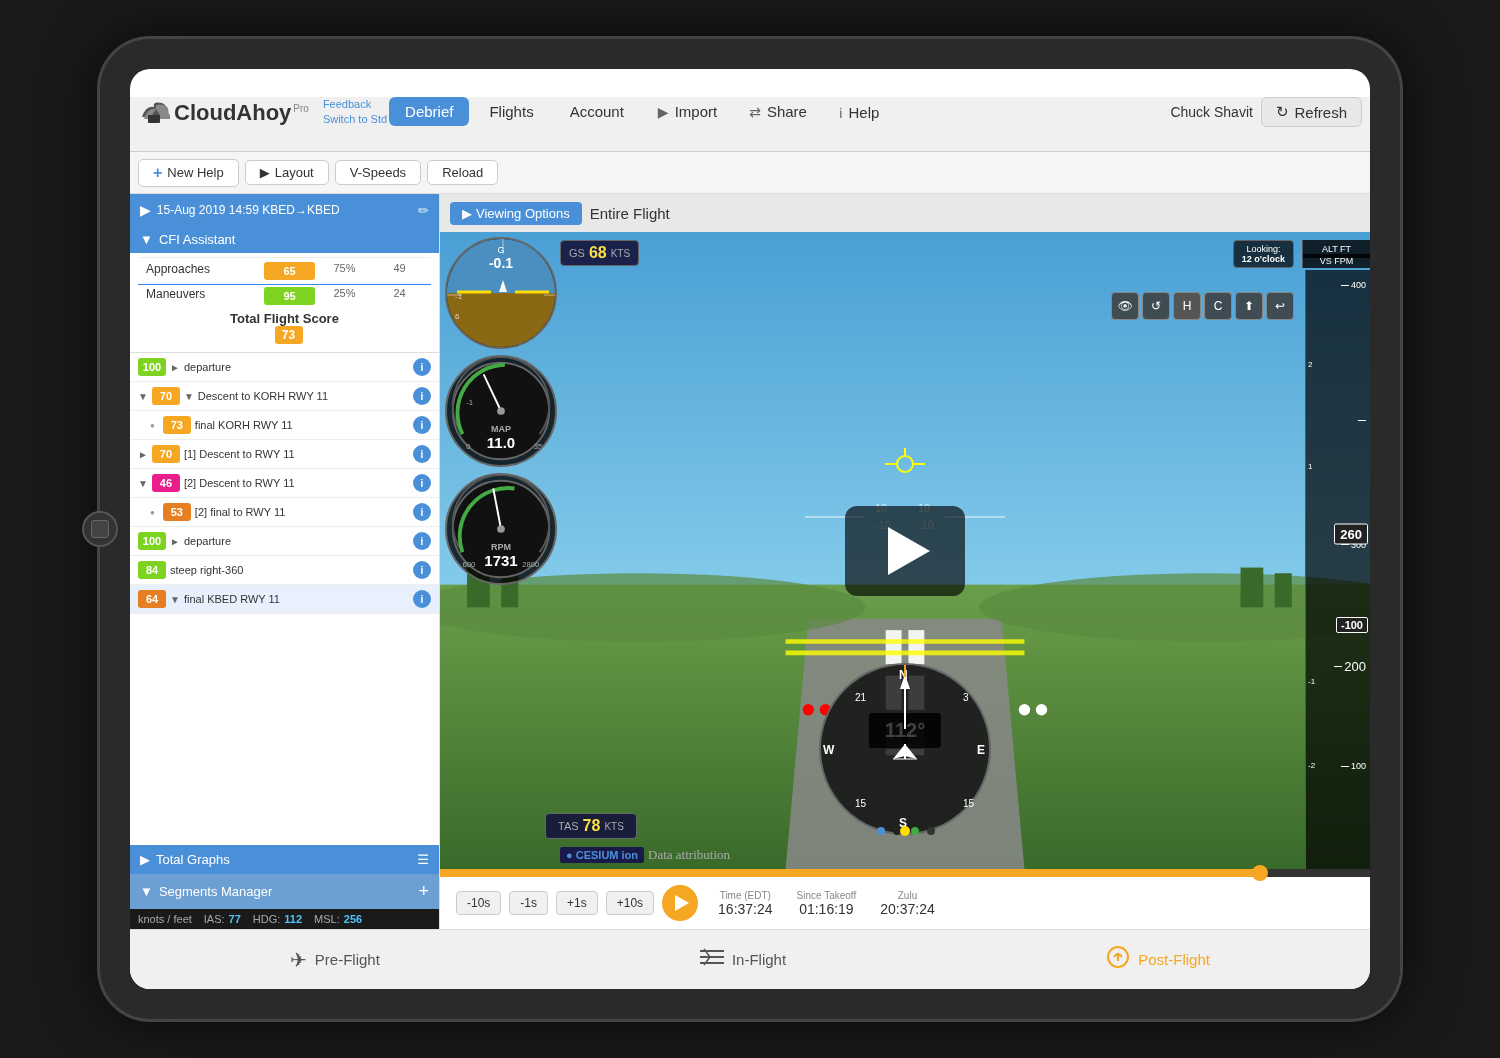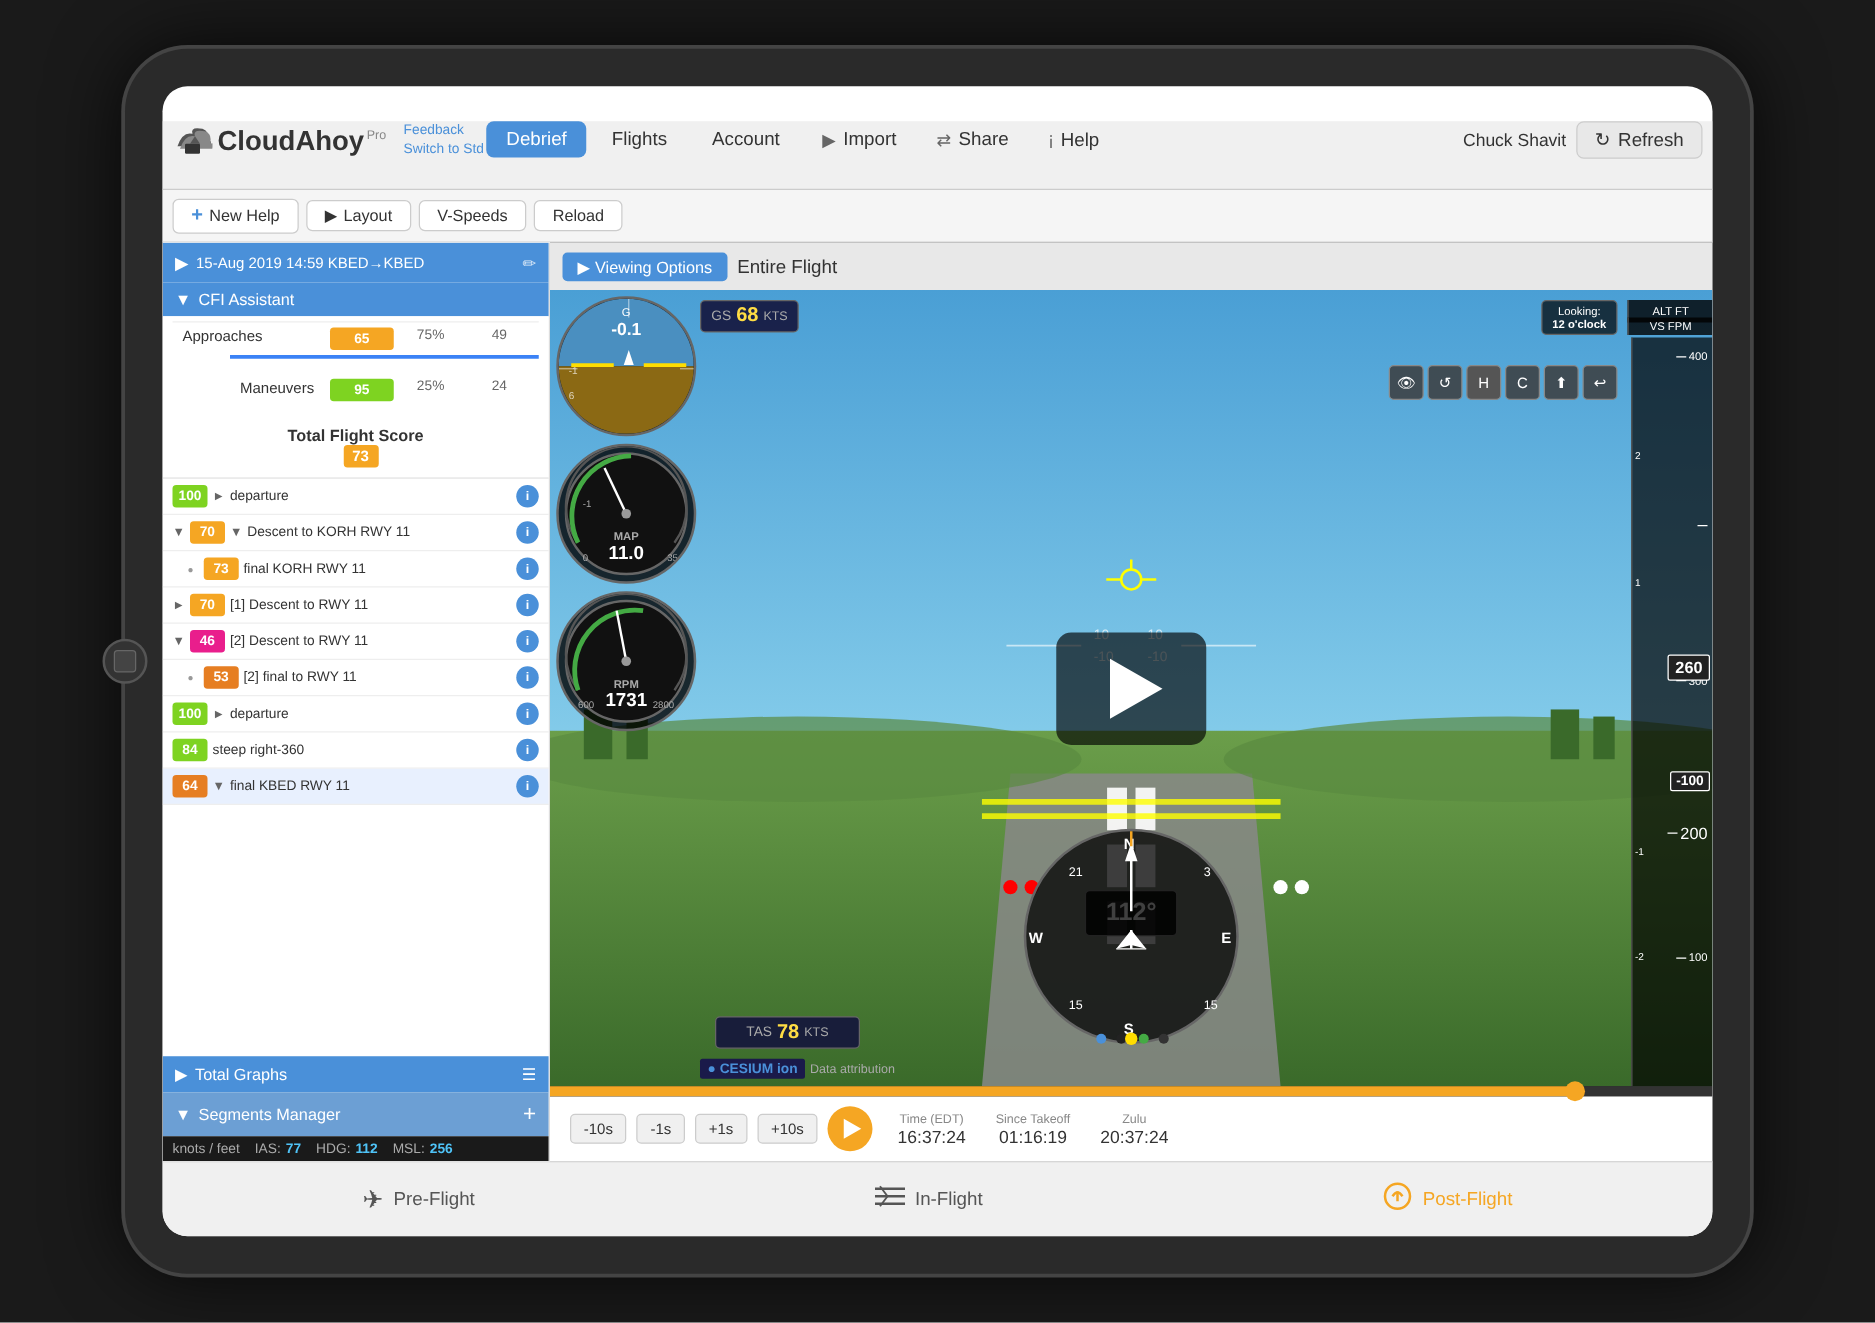--- a/index.html
+++ b/index.html
@@ -413,25 +413,25 @@
       justify-content: center;
       cursor: pointer;
       color: #fff;
       font-size: 12px;
     }
 
     
     .tas-indicator {
       position: absolute;
       bottom: 30px;
-      left: 132px;
+      left: 105px;
       background: rgba(20,20,60,0.9);
       border: 1px solid #666;
       border-radius: 4px;
-      padding: 3px 24px;
+      padding: 3px 12px;
       color: #fff;
       font-size: 12px;
       display: flex;
       gap: 4px;
       align-items: center;
     }
 
     
     .cesium-brand {
       position: absolute;
@@ -442,21 +442,21 @@
       gap: 4px;
     }
     .cesium-logo {
       background: #1a1a4a;
       color: #4a90d9;
       font-size: 11px;
       font-weight: bold;
       padding: 2px 6px;
       border-radius: 2px;
     }
-    .data-attr { font-size: 10px; color: #aaa; }
+    .data-attr { font-size: 13px; color: #aaa; font-family: Liberation Serif, serif; }
 
     
     .timeline-bar {
       background: #333;
       height: 8px;
       flex-shrink: 0;
       position: relative;
     }
     .timeline-progress {
       height: 100%;
@@ -705,21 +705,21 @@
 
           <div class="score-table-cols" style="padding:2px 4px; border-top:1px solid #eee;">
             <div class="col-label" style="font-size:12px;color:#333;">Approaches</div>
             <div class="col-val">
               <span class="fi-badge fi-yellow">65</span>
             </div>
             <div class="col-val" style="font-size:11px;color:#666;">75%</div>
             <div class="col-val" style="font-size:11px;color:#666;">49</div>
           </div>
 
-          <div class="score-table-cols" style="padding:14px 4px; border-top:3px solid #3b82f6;margin-left:46px;">
+          <div class="score-table-cols" style="padding:0 4px; border-top:1px solid #3b82f6;">
             <div class="col-label" style="font-size:12px;color:#333;">Maneuvers</div>
             <div class="col-val">
               <span class="fi-badge fi-green">95</span>
             </div>
             <div class="col-val" style="font-size:11px;color:#666;">25%</div>
             <div class="col-val" style="font-size:11px;color:#666;">24</div>
           </div>
 
           <div class="total-row" style="padding:4px;">
             <span style="font-size:13px;font-weight:bold;">Total Flight Score</span>

